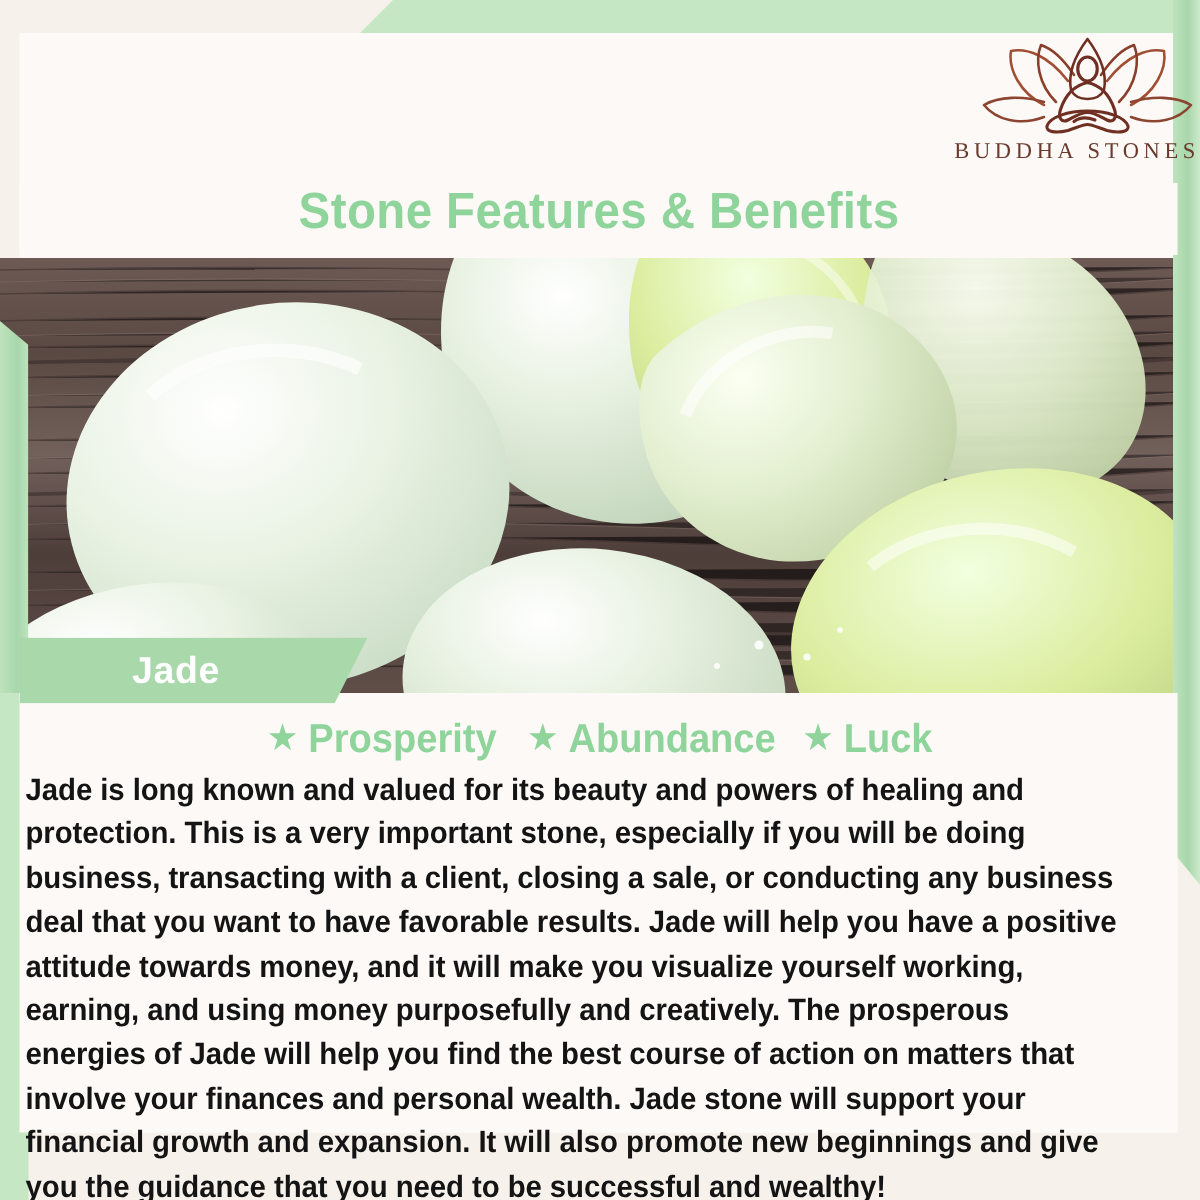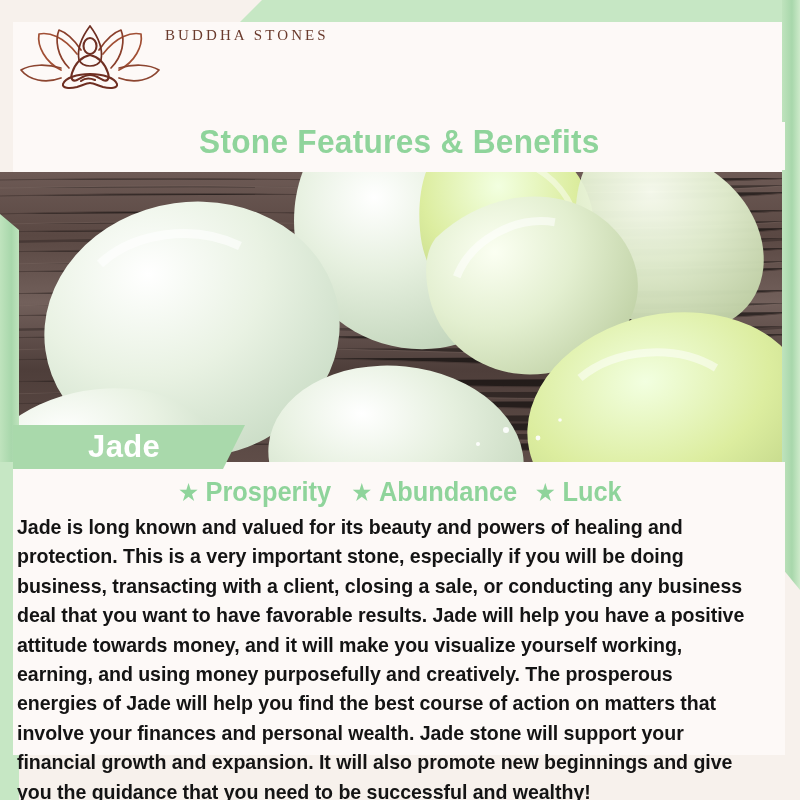--- a/index.html
+++ b/index.html
@@ -36,23 +36,22 @@
 
   
   .card{
     position:absolute;left:13px;top:22px;width:772px;height:733px;
     background:#fdf9f7;z-index:2;
   }
 
   
   .logo-block{
     position:absolute;left:0;right:0;top:24px;height:96px;
-    display:flex;flex-direction:row;align-items:flex-start;justify-content:flex-start;
+    display:flex;flex-direction:column;align-items:flex-end;justify-content:flex-start;
     z-index:4;
-    padding-left:15px;
   }
   .logo-mark{width:150px;height:66px;display:block;}
   .logo-word{
     margin-top:3px;
     font-family:"Liberation Serif","DejaVu Serif",serif;
     font-size:15px;letter-spacing:3.1px;color:#6a3a2c;font-weight:400;
   }
 
   
   .title-banner{
@@ -75,21 +74,21 @@
   .photo svg{display:block;width:800px;height:290px;}
 
   
   .jade-label{
     position:absolute;left:13px;top:425px;width:232px;height:44px;
     background:#a9d9ab;
     clip-path:polygon(0 0,100% 0,calc(100% - 22px) 100%,0 100%);
     z-index:6;display:flex;align-items:center;
   }
   .jade-text{
-    margin-left:75px;color:#ffffff;font-size:31px;font-weight:bold;
+    margin-left:75px;color:#ffffff;font-size:25px;font-weight:bold;
     letter-spacing:.4px;
     text-align:right;
   }
 
   
   .lower{
     position:absolute;left:13px;top:462px;width:772px;height:293px;
     background:#fdf9f7;z-index:4;
   }
   .benefits{

